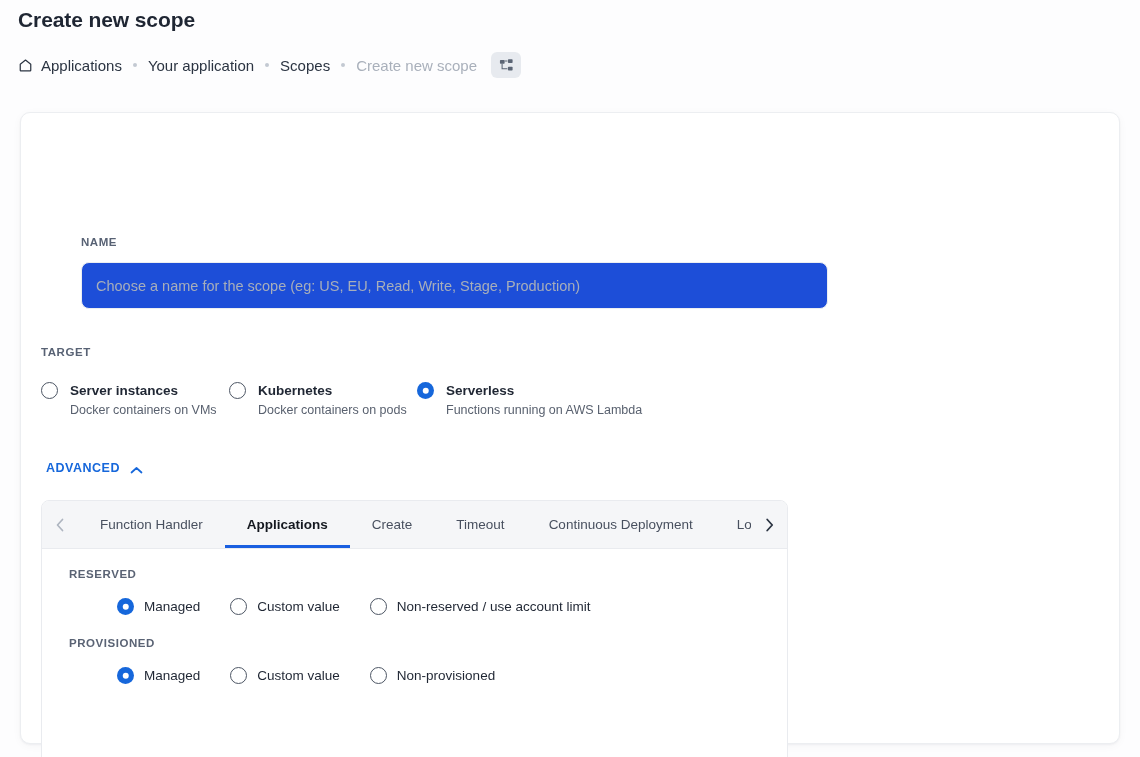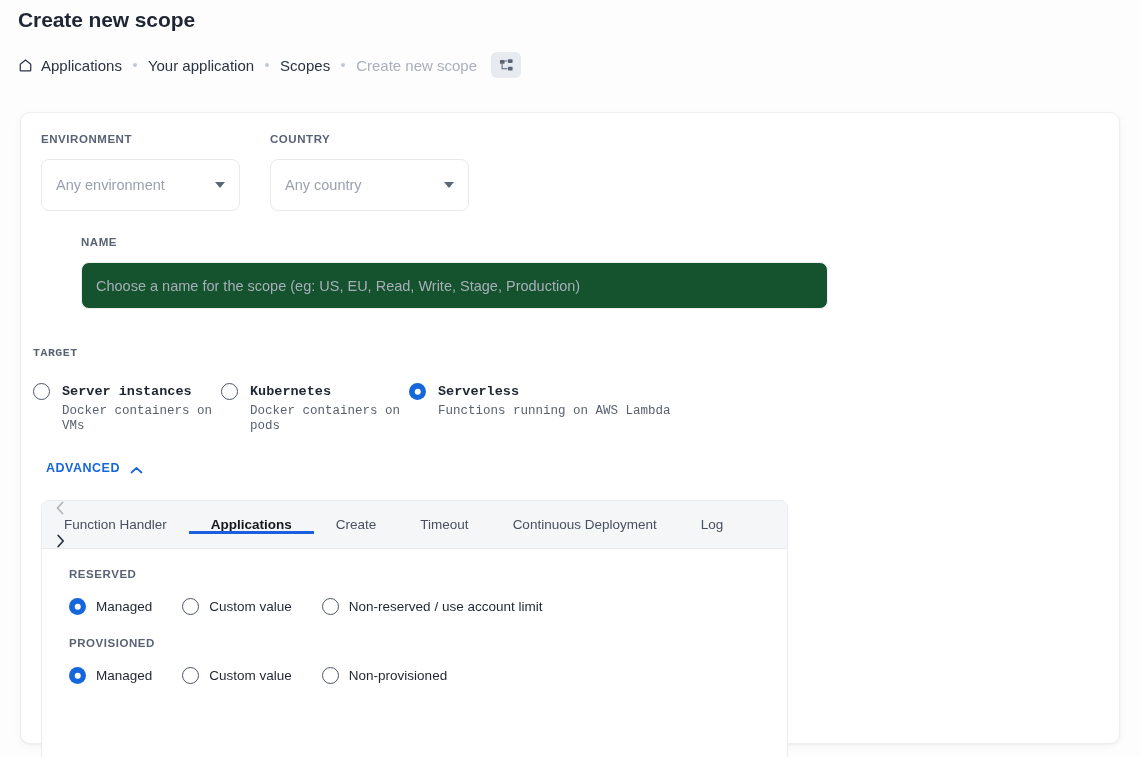--- a/index.html
+++ b/index.html
@@ -78,26 +78,26 @@
   }
 
   
   .name-group { position: absolute; left: 20px; top: 123px; margin-left: 40px; }
   .text-input {
     margin-top: 14px;
     width: 747px; height: 47px;
     border: 1px solid #eceef1; border-radius: 8px;
     display: flex; align-items: center;
     padding: 16px 14px;
-    background: #14532d;
+    background: #1d4ed8;
   }
   .text-input .ph { font-size: 14.5px; color: #a7aeba; }
 
   
-  .target-group { position: absolute; left: 12px; top: 233px; font-family: Liberation Mono, monospace; }
+  .target-group { position: absolute; left: 20px; top: 233px; }
   .target-options { display: flex; margin-top: 23px; }
   .target-opt { display: flex; align-items: flex-start; }
   .target-opt:nth-child(1) { width: 188px; }
   .target-opt:nth-child(2) { width: 188px; }
   .opt-title { font-size: 13.5px; font-weight: bold; color: #1f2633; line-height: 16px; margin-top: 31px; }
   .opt-sub { font-size: 12.5px; color: #59616f; margin-top: 4px; line-height: 15px; }
 
   .radio {
     width: 17px; height: 17px; border-radius: 50%;
     border: 1.6px solid #4d5664;
@@ -129,21 +129,20 @@
     border: 1px solid #e9ebef;
     border-radius: 8px;
     background: #ffffff;
     overflow: hidden;
   }
   .tabbar {
     height: 48px; background: #f5f6f8;
     border-bottom: 1px solid #e9ebef;
     display: flex; align-items: stretch;
     position: relative;
-    flex-direction: column;
   }
   .tab-arrow {
     width: 36px; display: flex; align-items: center; justify-content: center;
     flex: none;
   }
   .tab-arrow.left svg { stroke: #aeb5c0; }
   .tab-arrow.right svg { stroke: #2b3442; }
   .tabs-scroll {
     flex: 1; display: flex; align-items: stretch; overflow: hidden;
   }
@@ -156,21 +155,21 @@
   .tab.active { color: #14181f; font-weight: bold; }
   .tab.active::after {
     content: ""; position: absolute; left: 0; right: 0; bottom: 0;
     height: 3px; background: #1a5fe0;
   }
   .panel-body { padding: 19px 0 0 27px; }
   .sub-label {
     font-size: 11.5px; font-weight: bold; letter-spacing: 0.55px;
     color: #5a6374; text-transform: uppercase;
   }
-  .radio-row { display: flex; align-items: center; margin-top: 18px; }
+  .radio-row { display: flex; align-items: center; margin-top: 18px; margin-left: 48px; }
   .radio-item { display: flex; align-items: center; margin-right: 30px; }
   .radio-item .lbl { font-size: 13.5px; color: #1f2633; }
   .radio-sm { margin-top: 0; margin-right: 10px; }
 </style>
 </head>
 <body>
 
 <div class="page">
 
   <div class="page-title">Create new scope</div>
@@ -193,36 +192,20 @@
         <rect x="1" y="2" width="5" height="4" rx="0.8"></rect>
         <rect x="9.5" y="1.2" width="5" height="4" rx="0.8"></rect>
         <rect x="9.5" y="9.4" width="5" height="4" rx="0.8"></rect>
         <path d="M3.3 6v5.4h5.6M8.9 3.2H6" stroke="#5b6575" stroke-width="1.1" fill="none"></path>
       </svg>
     </span>
   </div>
 
   <div class="card">
 
-    <div class="select-row">
-      <div class="select-group">
-        <div class="field-label">ENVIRONMENT</div>
-        <div class="select-box env">
-          <span class="select-value">Any environment</span>
-          <span class="caret"></span>
-        </div>
-      </div>
-      <div class="select-group" style="margin-left:15px;">
-        <div class="field-label">COUNTRY</div>
-        <div class="select-box country">
-          <span class="select-value">Any country</span>
-          <span class="caret"></span>
-        </div>
-      </div>
-    </div>
 
     <div class="name-group">
       <div class="field-label">NAME</div>
       <div class="text-input">
         <span class="ph">Choose a name for the scope (eg: US, EU, Read, Write, Stage, Production)</span>
       </div>
     </div>
 
     <div class="target-group">
       <div class="field-label">TARGET</div>

